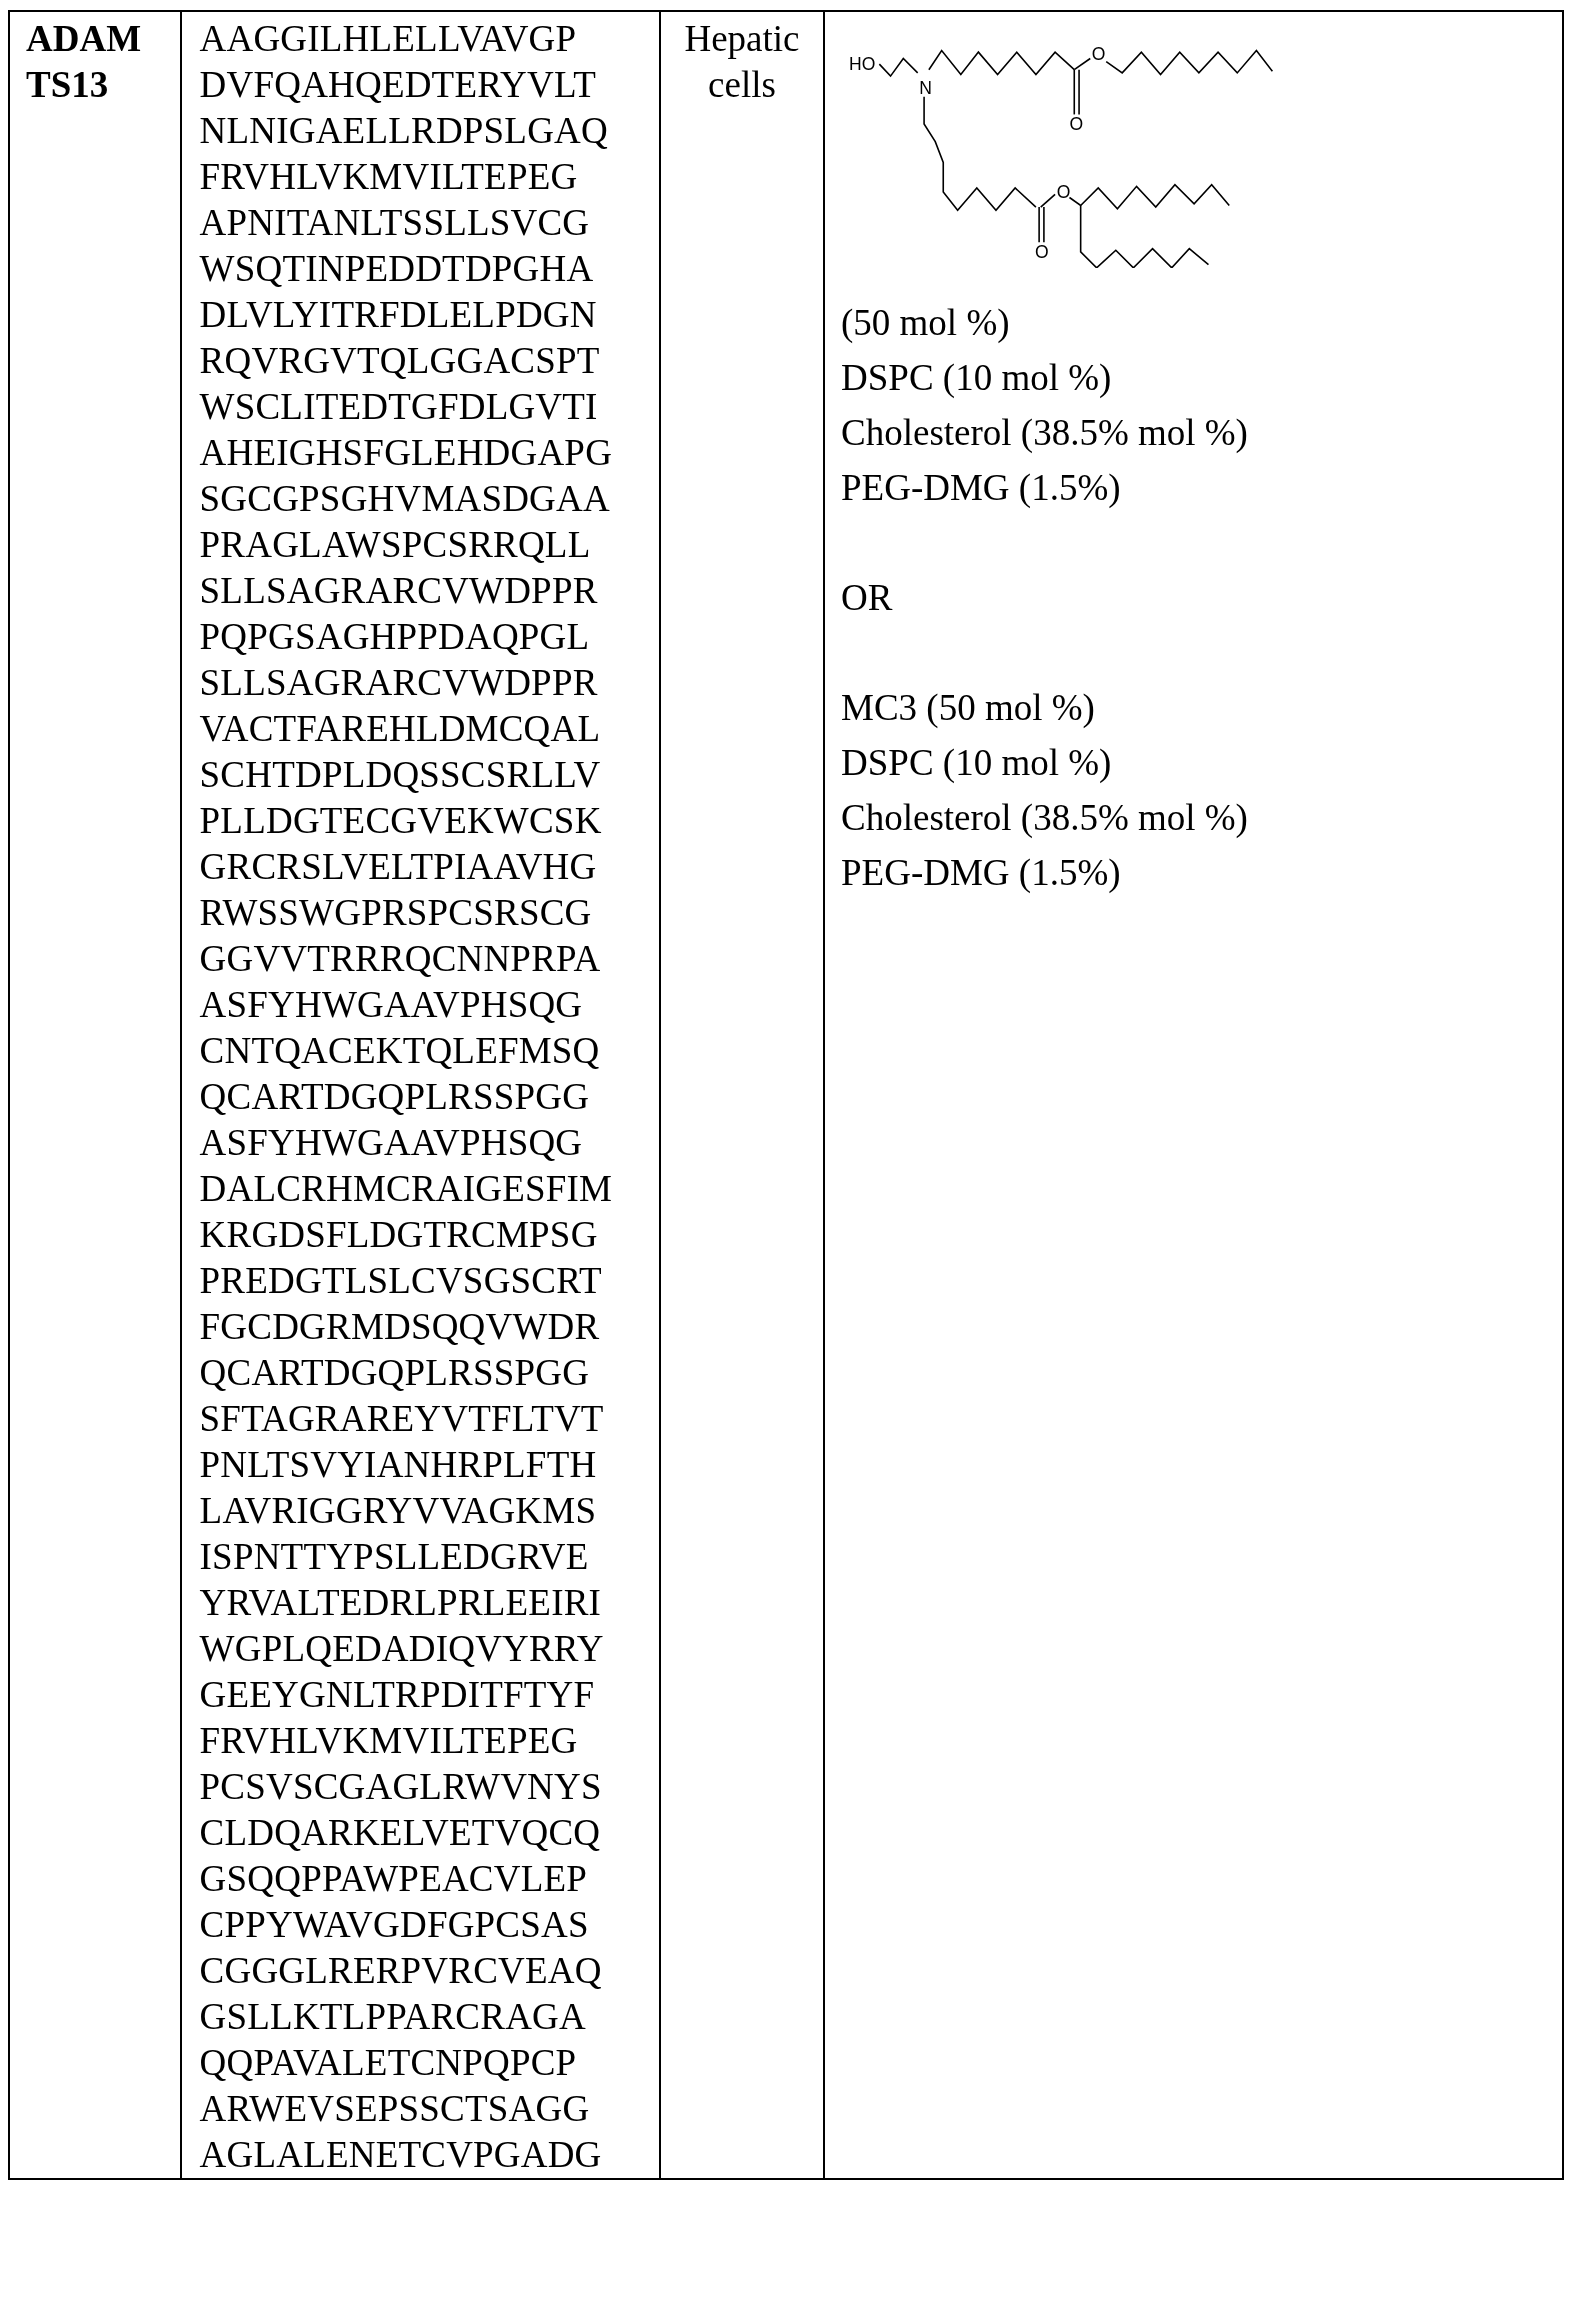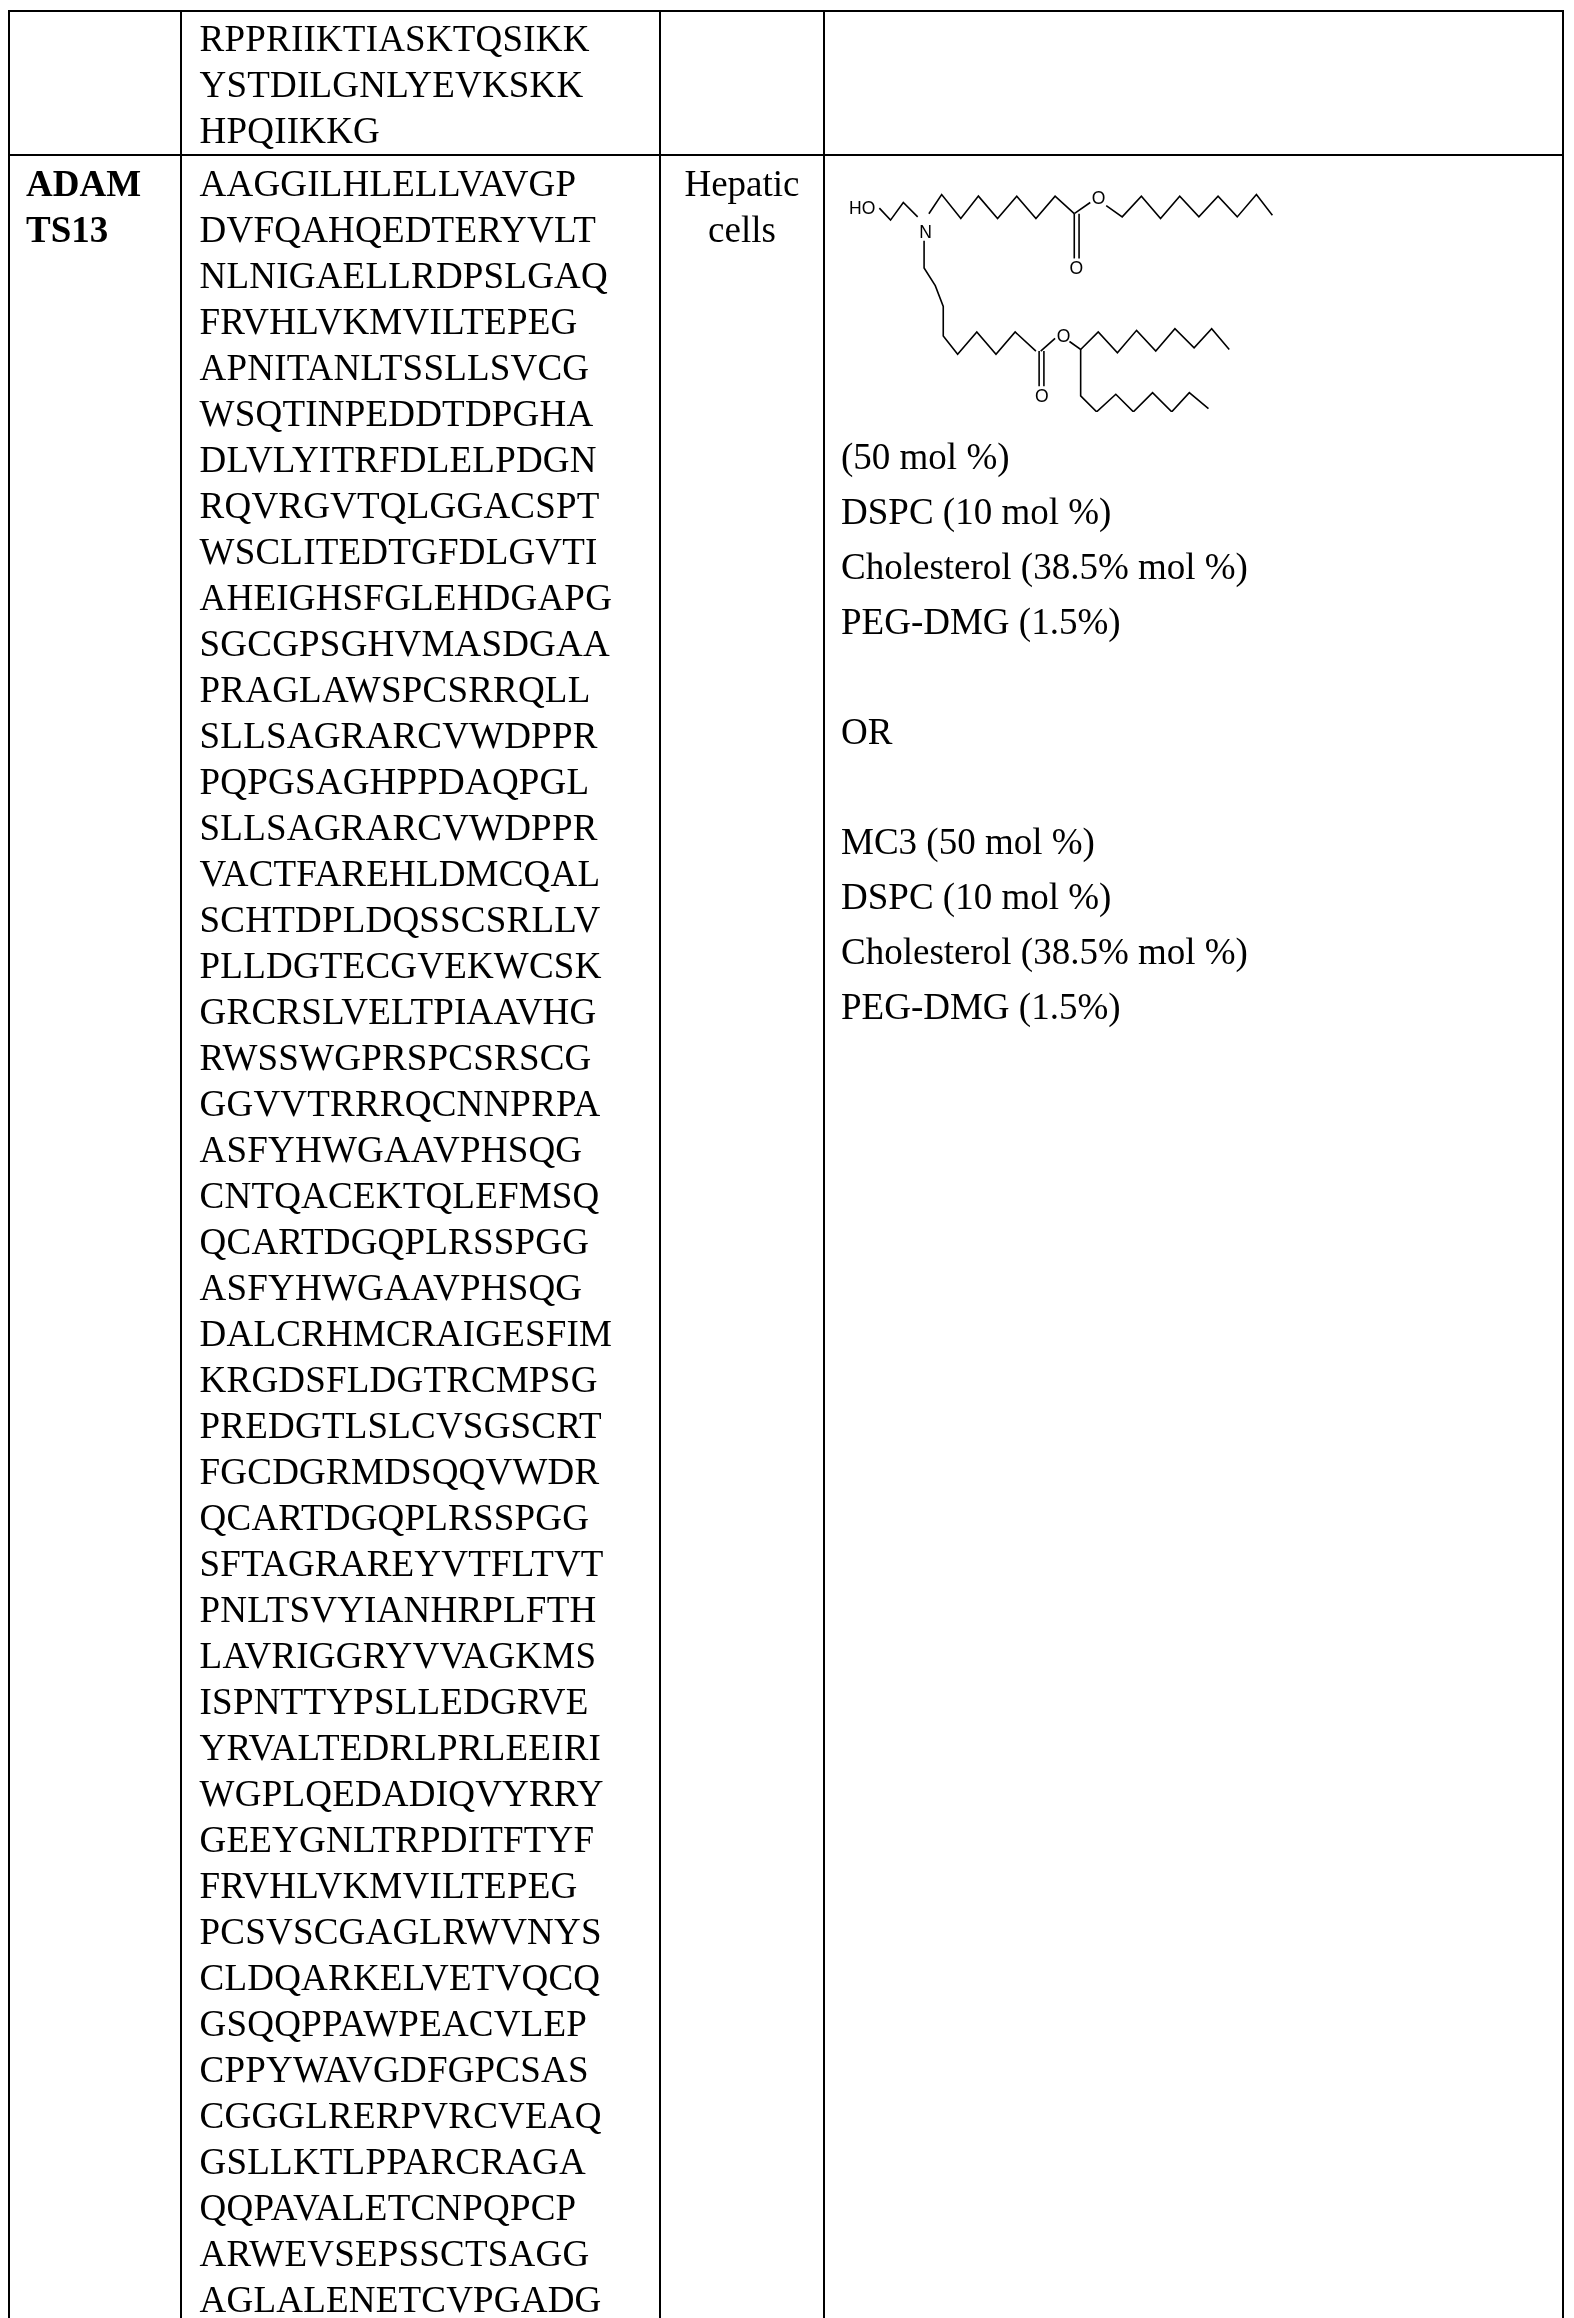--- a/index.html
+++ b/index.html
@@ -48,38 +48,20 @@
 <body>
 
 <table class="doc-table">
   <colgroup>
     <col class="col-gene">
     <col class="col-seq">
     <col class="col-cell">
     <col class="col-form">
   </colgroup>
   <tbody>
-      <tr class="row-cont">
-    <td>
-          <div class="cell-inner"></div>
-        </td>
-    <td>
-      <div class="cell-inner" id="cont-seq">
-            <span class="seq-line">RPPRIIKTIASKTQSIKK</span>
-            <span class="seq-line">YSTDILGNLYEVKSKK</span>
-            <span class="seq-line">HPQIIKKG</span>
-          </div>
-    </td>
-    <td>
-          <div class="cell-inner"></div>
-        </td>
-    <td>
-          <div class="cell-inner"></div>
-        </td>
-  </tr>
   <tr class="row-main">
     <td>
       <div class="cell-inner" style="padding-left:16px;font-weight:bold;">
         <span class="gene-line">ADAM</span>
         <span class="gene-line">TS13</span>
       </div>
     </td>
     <td>
       <div class="cell-inner" id="main-seq">
             <span class="seq-line">AAGGILHLELLVAVGP</span>
@@ -163,21 +145,21 @@
           </g>
           <g font-family="Liberation Sans, sans-serif" font-size="22" fill="#000">
             <text x="10" y="62">HO</text>
             <text x="98" y="92">N</text>
             <text x="314" y="50">O</text>
             <text x="286" y="138">O</text>
             <text x="270" y="222">O</text>
             <text x="243" y="298">O</text>
           </g>
         </svg>
-        <div style="margin-top:17px;">
+        <div style="margin-top:27px;">
           <span class="comp-line">(50 mol %)</span>
           <span class="comp-line">DSPC (10 mol %)</span>
           <span class="comp-line">Cholesterol (38.5% mol %)</span>
           <span class="comp-line">PEG-DMG (1.5%)</span>
         </div>
         <span class="comp-gap"></span>
         <span class="comp-line">OR</span>
         <span class="comp-gap"></span>
         <div>
           <span class="comp-line">MC3 (50 mol %)</span>

